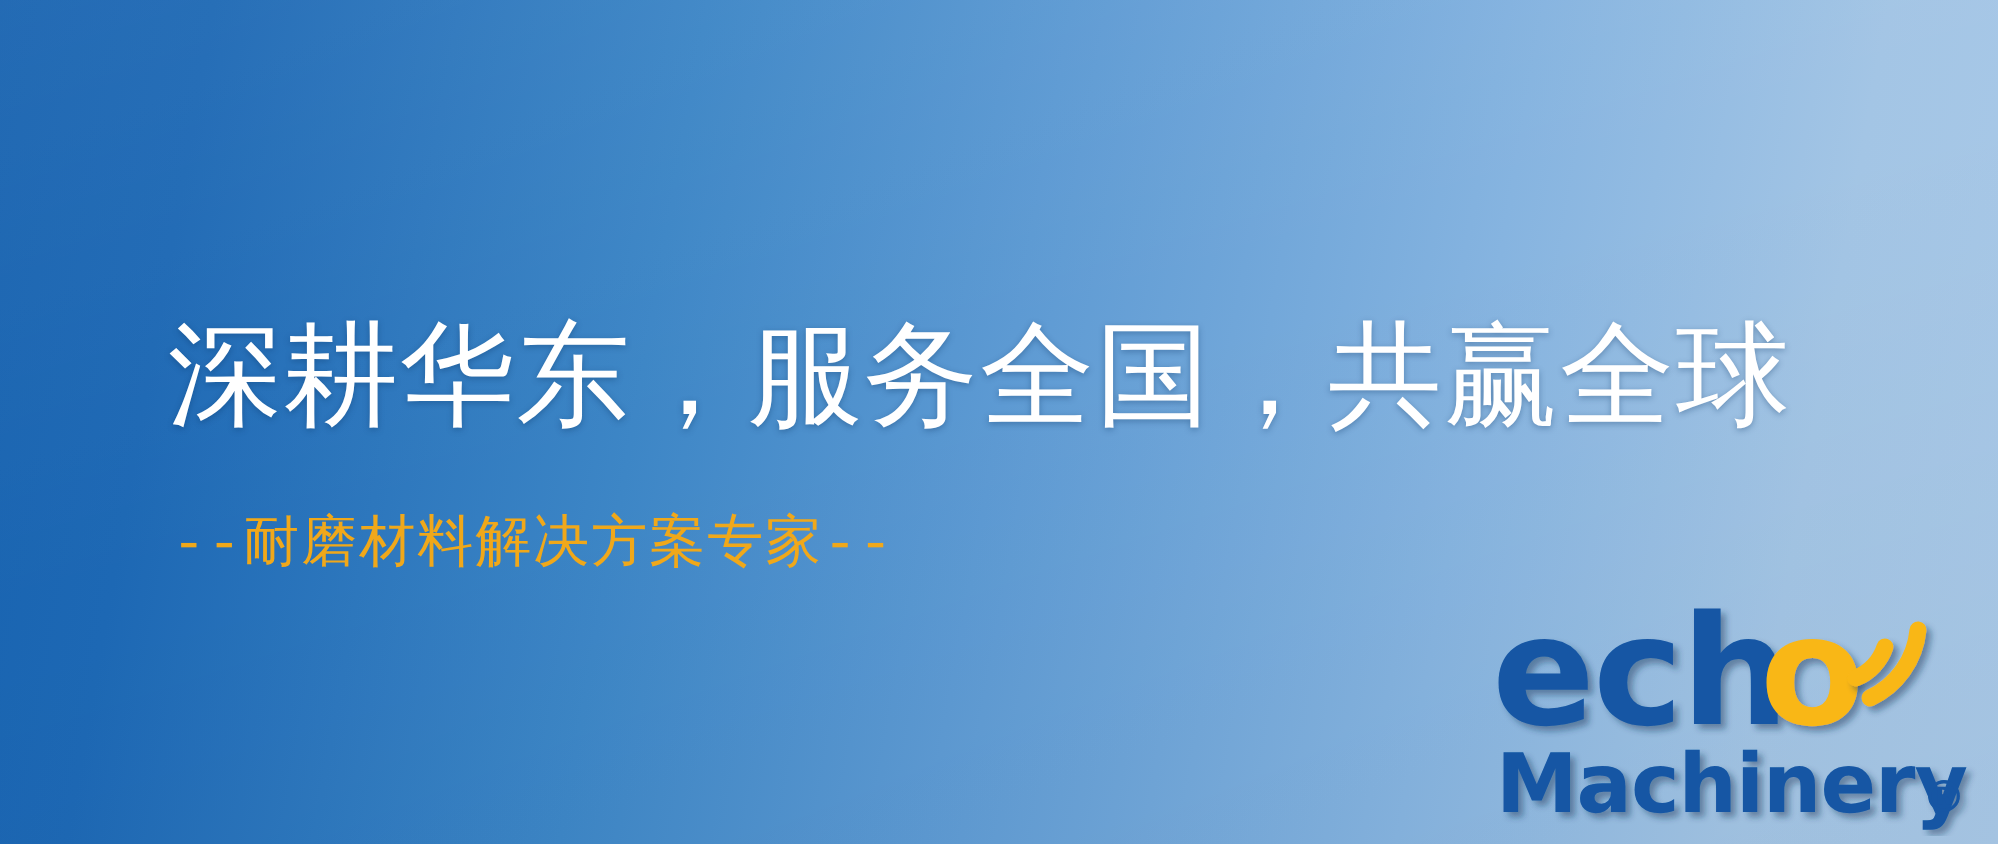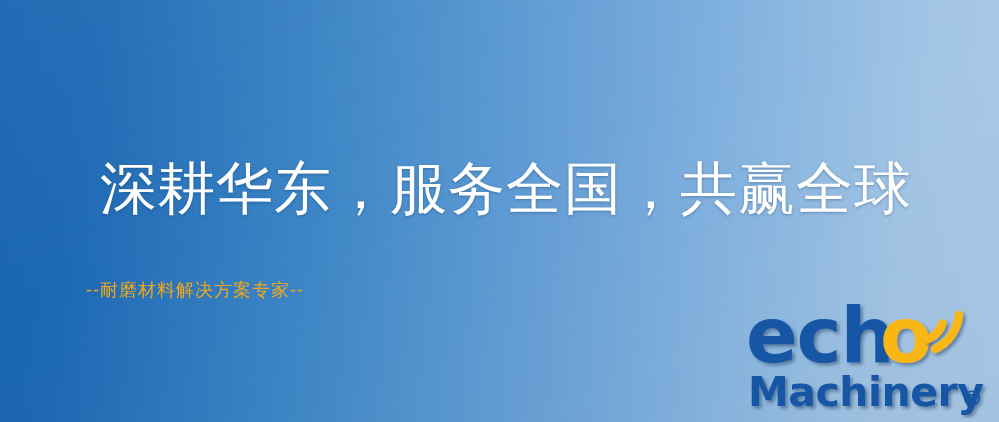--- a/index.html
+++ b/index.html
@@ -33,38 +33,38 @@
     background: linear-gradient(165deg,
                 rgba(255,255,255,0.05) 0%,
                 rgba(255,255,255,0.00) 45%,
                 rgba(0,0,0,0.03) 100%);
     pointer-events: none;
   }
 
   
   .headline {
     position: absolute;
-    left: 100px;
+    left: 84px;
     top: 152px;
     font-family: "DejaVu Serif", "Liberation Serif", serif;
     font-size: 57px;
     line-height: 72px;
     letter-spacing: 1px;
     color: #ffffff;
     white-space: nowrap;
     text-shadow: 0 1px 3px rgba(10,50,95,0.35);
   }
 
   
   .subheadline {
     position: absolute;
     left: 86px;
-    top: 276px;
-    font-family: Liberation Sans, sans-serif;
-    font-size: 18px;
+    top: 260px;
+    font-family: Liberation Mono, monospace;
+    font-size: 28px;
     line-height: 28px;
     letter-spacing: 1px;
     color: #f0a81a;
     white-space: nowrap;
   }
 
   
   .logo {
     position: absolute;
     left: 746px;

